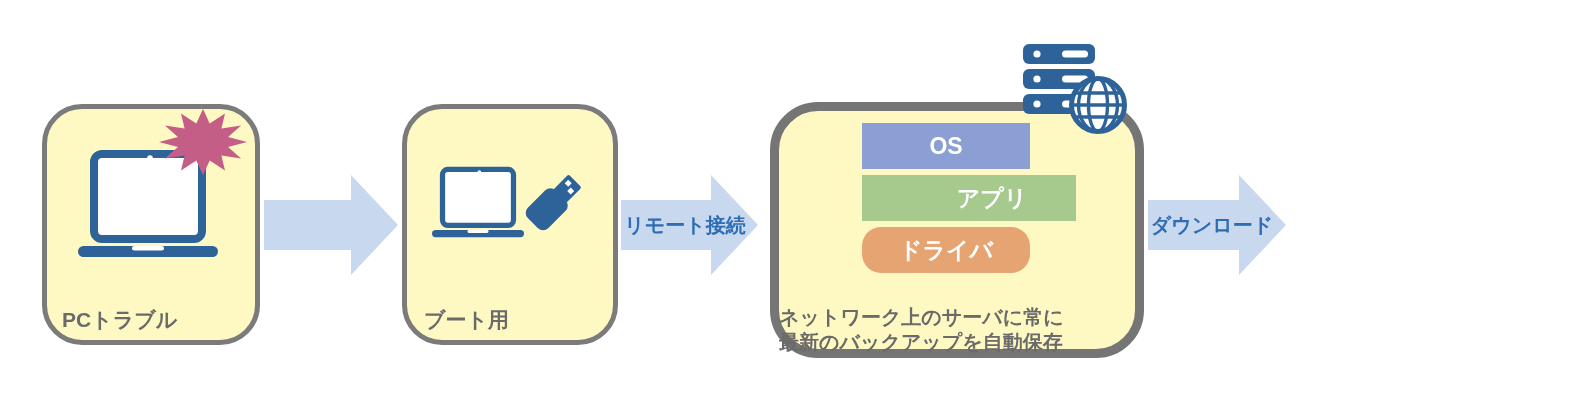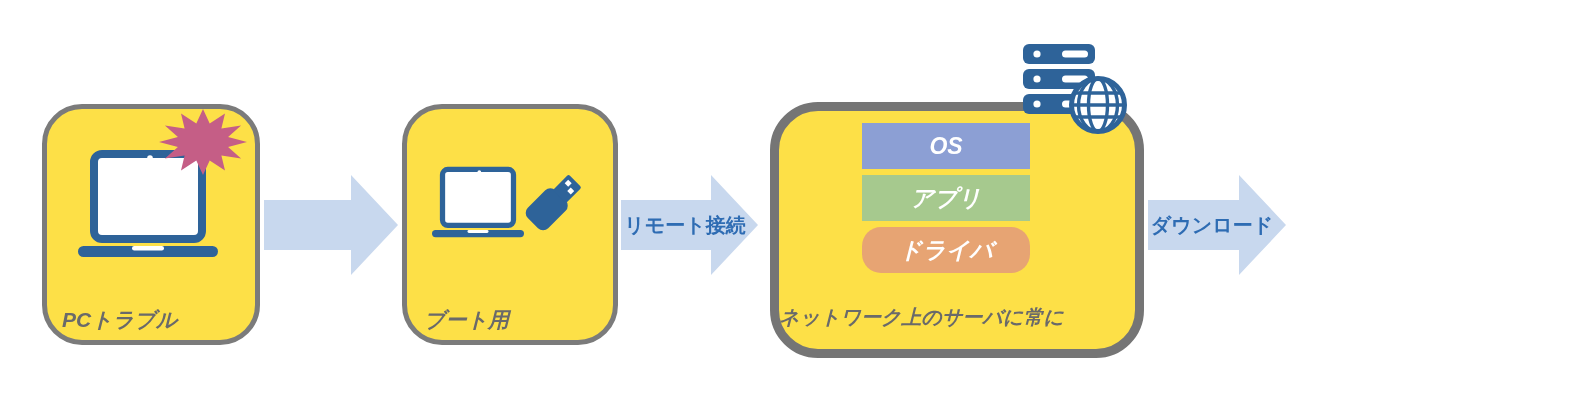--- a/index.html
+++ b/index.html
@@ -1,20 +1,20 @@
 <!DOCTYPE html>
 <html><head>
 <meta charset="utf-8">
 <style>
   html,body{margin:0;padding:0;background:#ffffff;}
   body{font-family:"Liberation Sans",sans-serif;}
   .canvas{position:relative;width:1578px;height:400px;background:#ffffff;overflow:hidden;}
 
   
-  .box{position:absolute;background:#fde047;box-sizing:border-box;font-style:italic;}
+  .box{position:absolute;background:#fef9c3;box-sizing:border-box;}
   .box-thin{border:5px solid #7b7b7b;border-radius:40px;}
   .box-thick{border:9px solid #757575;border-radius:48px;}
   .box1{left:42px;top:104px;width:218px;height:241px;}
   .box2{left:402px;top:104px;width:216px;height:241px;padding-left:13px;}
   .box3{left:770px;top:102px;width:374px;height:256px;}
   .box4{left:1290px;top:101px;width:238px;height:243px;border-width:8px;border-radius:46px;}
 
   
   .caption{position:absolute;font-weight:bold;color:#6a6a6a;font-size:21px;line-height:26px;white-space:nowrap;margin-top:22px;}
   .cap1{left:15px;top:176px;}
@@ -29,21 +29,21 @@
     font-weight:bold;font-size:20px;color:#2e6cb3;white-space:nowrap;}
   .arrow1{left:264px;width:134px;}
   .arrow2{left:621px;width:137px;}
   .arrow3{left:1148px;width:138px;}
 
   
   .layers{position:absolute;left:83px;top:12px;width:168px;}
   .layer{width:168px;height:46px;margin-bottom:6px;text-align:center;line-height:46px;
     color:#ffffff;font-weight:bold;font-size:23px;}
   .layer-os{background:#8c9fd4;}
-  .layer-app{background:#a6c98e;}
+  .layer-app{background:#a6c98e;padding-left:46px;}
   .layer-driver{background:#e7a473;border-radius:19px;}
 
   
   .icon{position:absolute;}
   .laptop1{left:31px;top:41px;}
   .burst1{left:112px;top:-2px;}
   .laptop2{left:25px;top:54px;}
   .usb2{left:111px;top:57px;}
   .laptop4{left:24px;top:32px;}
   .server-globe{left:1018px;top:36px;z-index:5;}
@@ -102,20 +102,21 @@
   </div>
 
   <div class="box box-thick box3">
     <div class="layers">
       <div class="layer layer-os">OS</div>
       <div class="layer layer-app">アプリ</div>
       <div class="layer layer-driver">ドライバ</div>
     </div>
     <div class="caption cap3">
       <div>ネットワーク上のサーバに常に</div>
+      <div>最新のバックアップを自動保存</div>
     </div>
   </div>
 
   <svg class="icon server-globe" width="114" height="100" viewBox="0 0 114 100">
     <g>
       <rect x="5" y="8" width="72" height="20" rx="6" fill="#2e6399"></rect>
       <rect x="5" y="33" width="72" height="20" rx="6" fill="#2e6399"></rect>
       <rect x="5" y="58" width="72" height="20" rx="6" fill="#2e6399"></rect>
       <circle cx="19" cy="18" r="3.6" fill="#ffffff"></circle>
       <circle cx="19" cy="43" r="3.6" fill="#ffffff"></circle>

